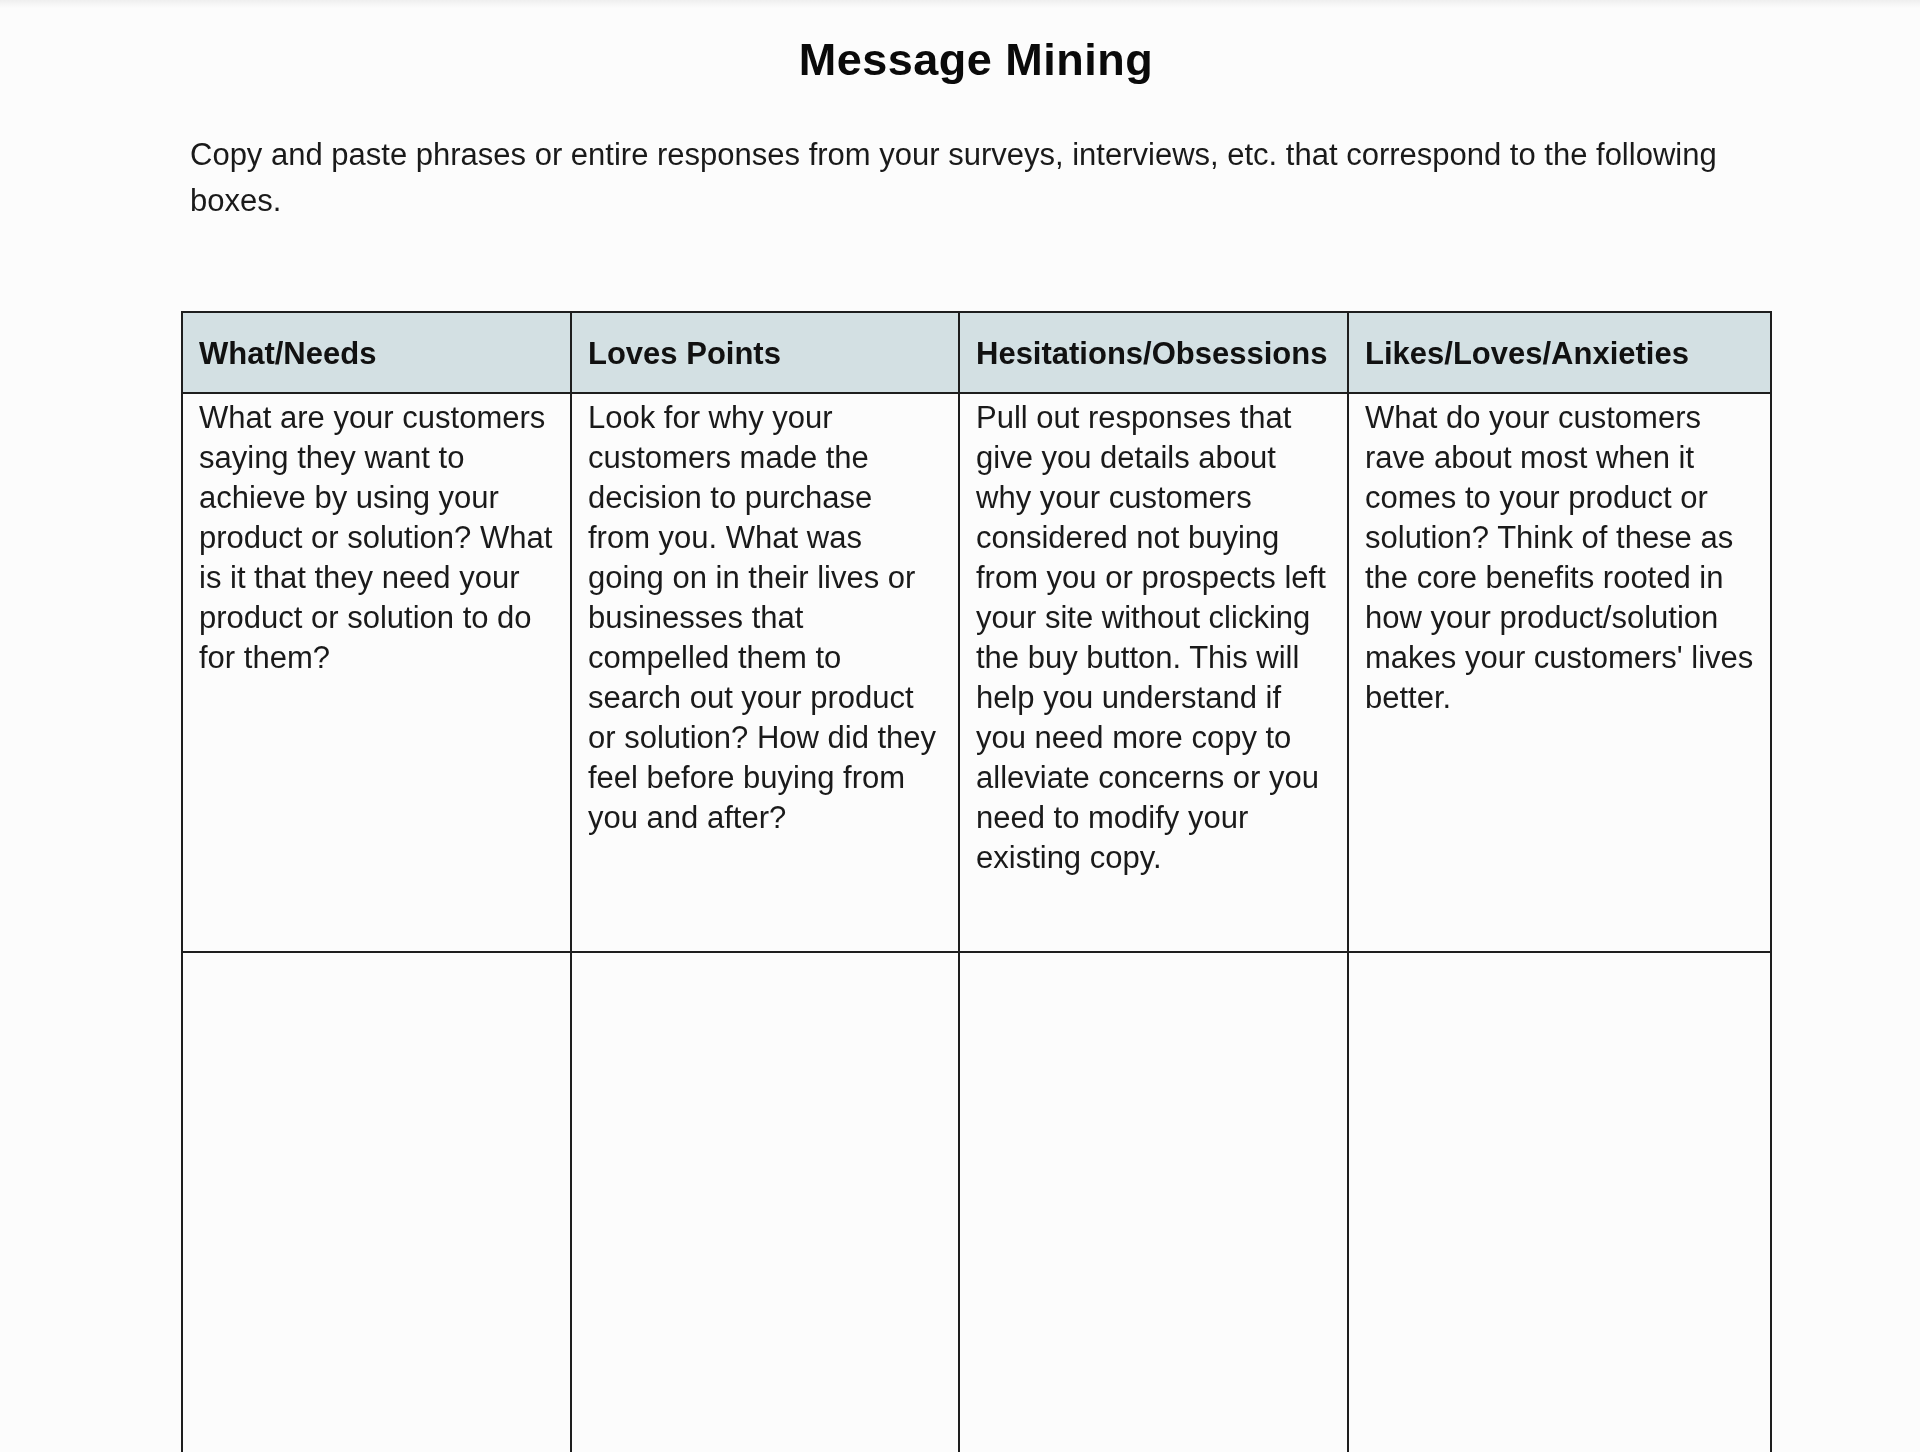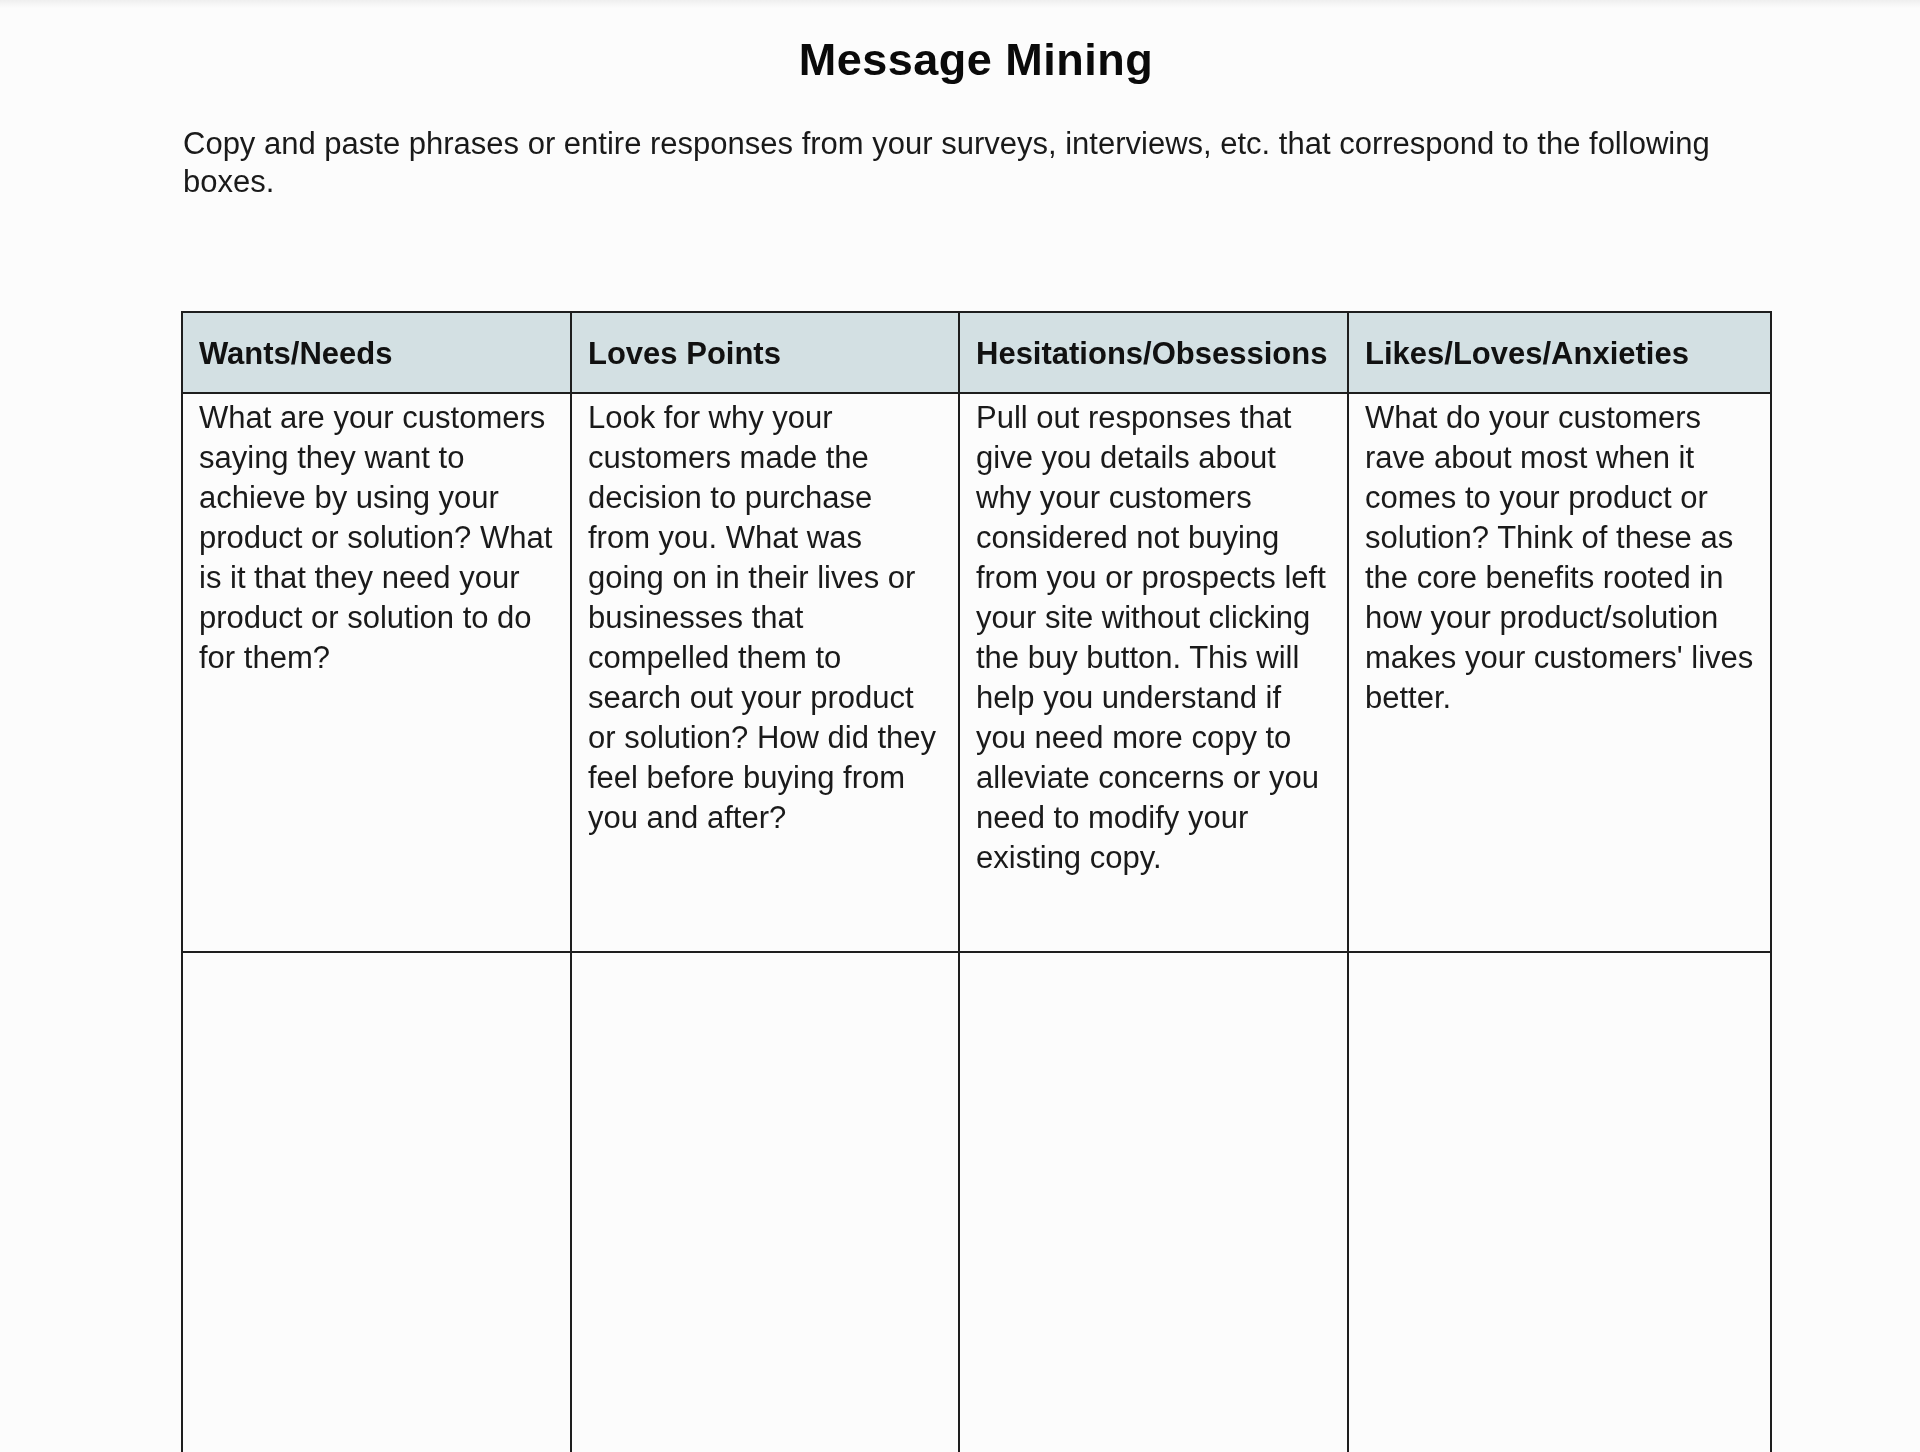--- a/index.html
+++ b/index.html
@@ -32,23 +32,23 @@
       letter-spacing: 0.5px;
       color: #0a0a0a;
       margin: 16px;
     }
     .intro {
       position: absolute;
       left: 182px;
       top: 124px;
       width: 1560px;
       font-size: 31px;
-      line-height: 38px;
+      line-height: 46px;
       color: #1a1a1a;
-      margin: 1px;
+      margin: 8px;
     }
     .mm-table {
       position: absolute;
       left: 181px;
       top: 311px;
       border-collapse: collapse;
       table-layout: fixed;
       width: 1591px;
     }
     .mm-table th, .mm-table td {
@@ -94,21 +94,21 @@
 
 <table class="mm-table">
   <colgroup>
     <col class="col-1">
     <col class="col-2">
     <col class="col-3">
     <col class="col-4">
   </colgroup>
   <thead>
     <tr>
-      <th>Wants/Needs</th>
+      <th>What/Needs</th>
       <th>Loves Points</th>
       <th>Hesitations/Obsessions</th>
       <th>Likes/Loves/Anxieties</th>
     </tr>
   </thead>
   <tbody>
     <tr>
       <td class="guide">What are your customers saying they want to achieve by using your product or solution? What is it that they need your product or solution to do for them?</td>
       <td class="guide">Look for why your customers made the decision to purchase from you. What was going on in their lives or businesses that compelled them to search out your product or solution? How did they feel before buying from you and after?</td>
       <td class="guide">Pull out responses that give you details about why your customers considered not buying from you or prospects left your site without clicking the buy button. This will help you understand if you need more copy to alleviate concerns or you need to modify your existing copy.</td>

